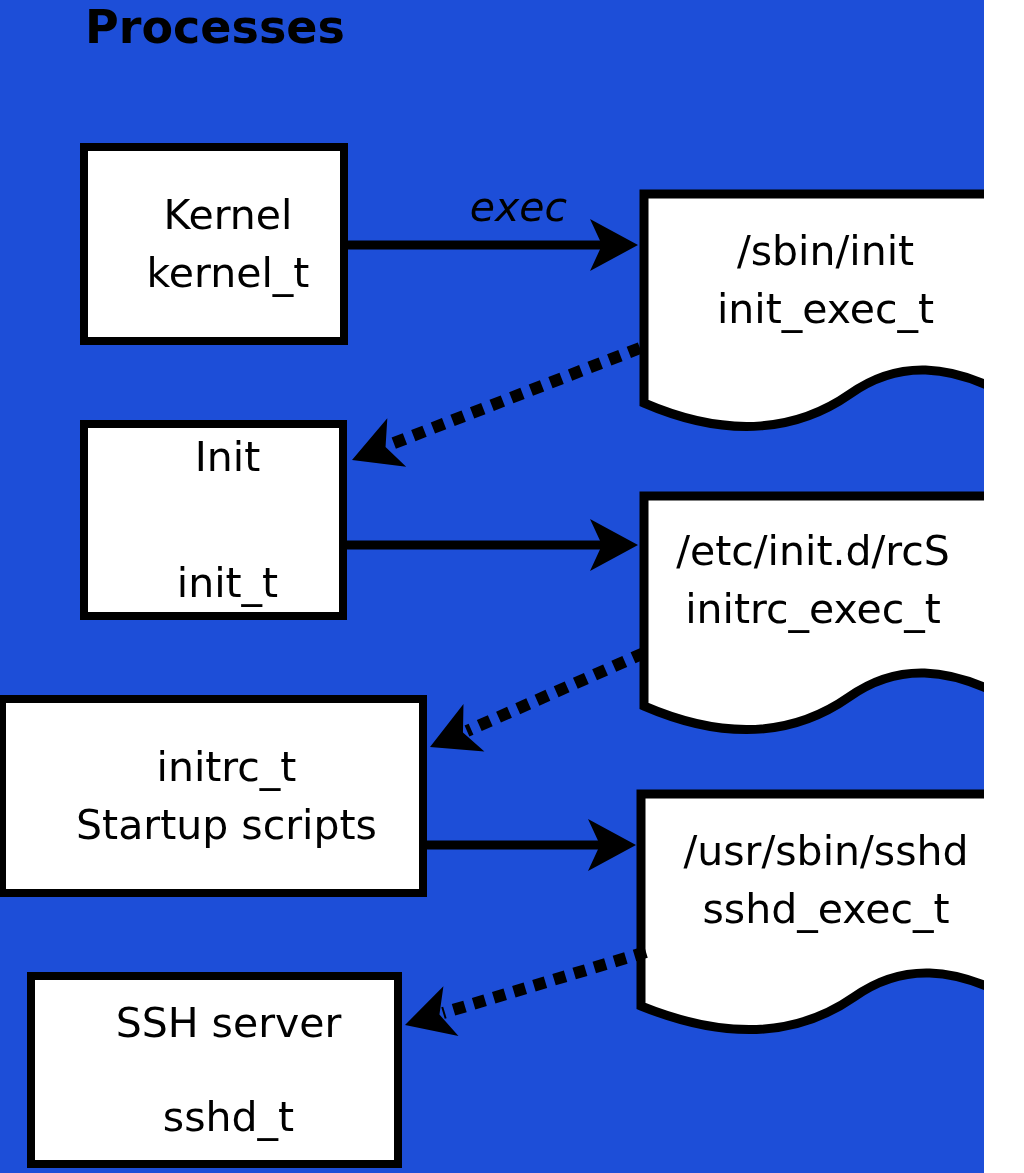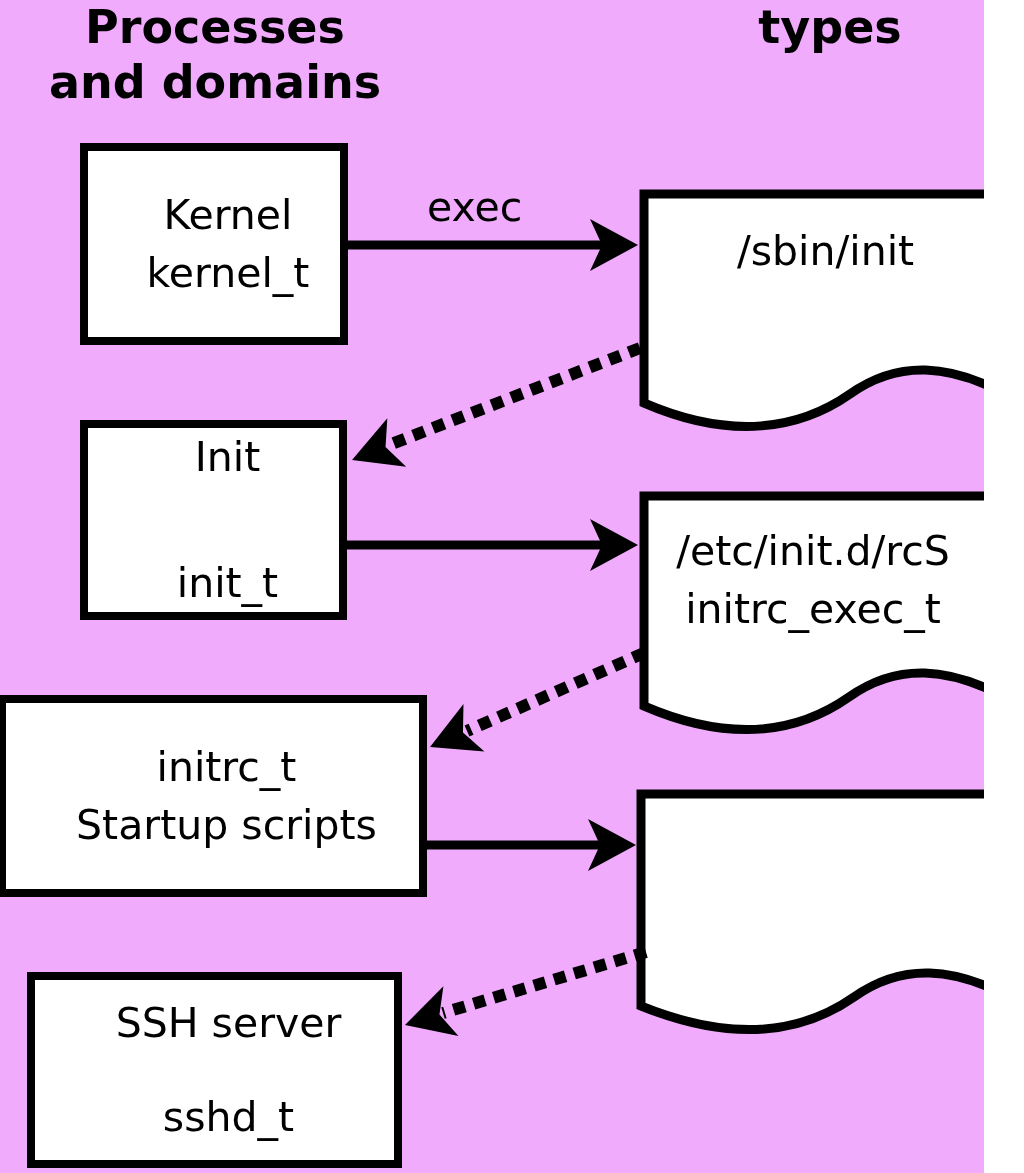--- a/index.html
+++ b/index.html
@@ -1,20 +1,20 @@
 <!DOCTYPE html>
 <html><head>
 <meta charset="utf-8">
 <style>
   html, body { margin: 0; padding: 0; background: #ffffff; }
   .stage {
     position: relative;
     width: 984px;
     height: 1173px;
-    background: #f0abfc;
+    background: #1d4ed8;
     overflow: hidden;
     font-family: "DejaVu Sans", "Liberation Sans", sans-serif;
     color: #000000;
   }
   .layer { position: absolute; left: 0; top: 0; }
   .hdr {
     position: absolute;
     text-align: center;
     font-weight: bold;
     font-size: 46px;
@@ -37,23 +37,24 @@
   }
   .doctext {
     position: absolute;
     text-align: center;
     font-size: 41px;
     line-height: 58px;
   }
   .doctext span { display: block; }
   .edge-label {
     position: absolute;
-    text-align: left;
+    text-align: right;
     font-size: 41px;
     line-height: 50px;
+    font-style: italic;
   }
 </style>
 </head>
 <body>
 
 <div class="stage">
 
   <svg class="layer" width="1024" height="1173" viewBox="0 0 1024 1173">
 
     <path d="M 644,194 L 1011,194 L 1011,397 C 950,363 898,360 850,394 C 800,429 732,441 644,403 Z" fill="#ffffff" stroke="#000000" stroke-width="9" stroke-linejoin="miter"></path>
@@ -82,24 +83,22 @@
       <polygon points="0,0 -48,-26 -36,0 -48,26" transform="translate(430,747) rotate(156.28)" fill="#000000"></polygon>
     </g>
     <g>
       <line x1="646" y1="952" x2="443" y2="1013" stroke="#000000" stroke-width="12" stroke-dasharray="12 9"></line>
       <polygon points="0,0 -48,-26 -36,0 -48,26" transform="translate(405,1025) rotate(163.15)" fill="#000000"></polygon>
     </g>
   </svg>
 
   <div class="hdr" style="left:0; top:5; width:430px;">
     <span>Processes</span>
-    <span>and domains</span>
   </div>
   <div class="hdr" style="left:640px; top:5; width:380px;">
-    <span>types</span>
   </div>
 
   <div class="pbox" style="left:80px; top:143px; width:268px; height:202px;">
     <span>Kernel</span>
     <span>kernel_t</span>
   </div>
   <div class="pbox" style="left:80px; top:420px; width:267px; height:200px;justify-content:space-between;">
     <span>Init</span>
     <span>init_t</span>
   </div>
@@ -107,21 +106,26 @@
     <span>initrc_t</span>
     <span>Startup scripts</span>
   </div>
   <div class="pbox" style="left:27px; top:972px; width:375px; height:196px;gap:36px;">
     <span>SSH server</span>
     <span>sshd_t</span>
   </div>
 
   <div class="doctext" style="left:640px; top:222px; width:371px;">
     <span>/sbin/init</span>
+    <span>init_exec_t</span>
   </div>
   <div class="doctext" style="left:628px; top:522px; width:370px;">
     <span>/etc/init.d/rcS</span>
     <span>initrc_exec_t</span>
+  </div>
+  <div class="doctext" style="left:637px; top:822px; width:378px;">
+    <span>/usr/sbin/sshd</span>
+    <span>sshd_exec_t</span>
   </div>
 
   <div class="edge-label" style="left:427px; top:182px; width:140px;">exec</div>
 
 </div>
 
 </body></html>

